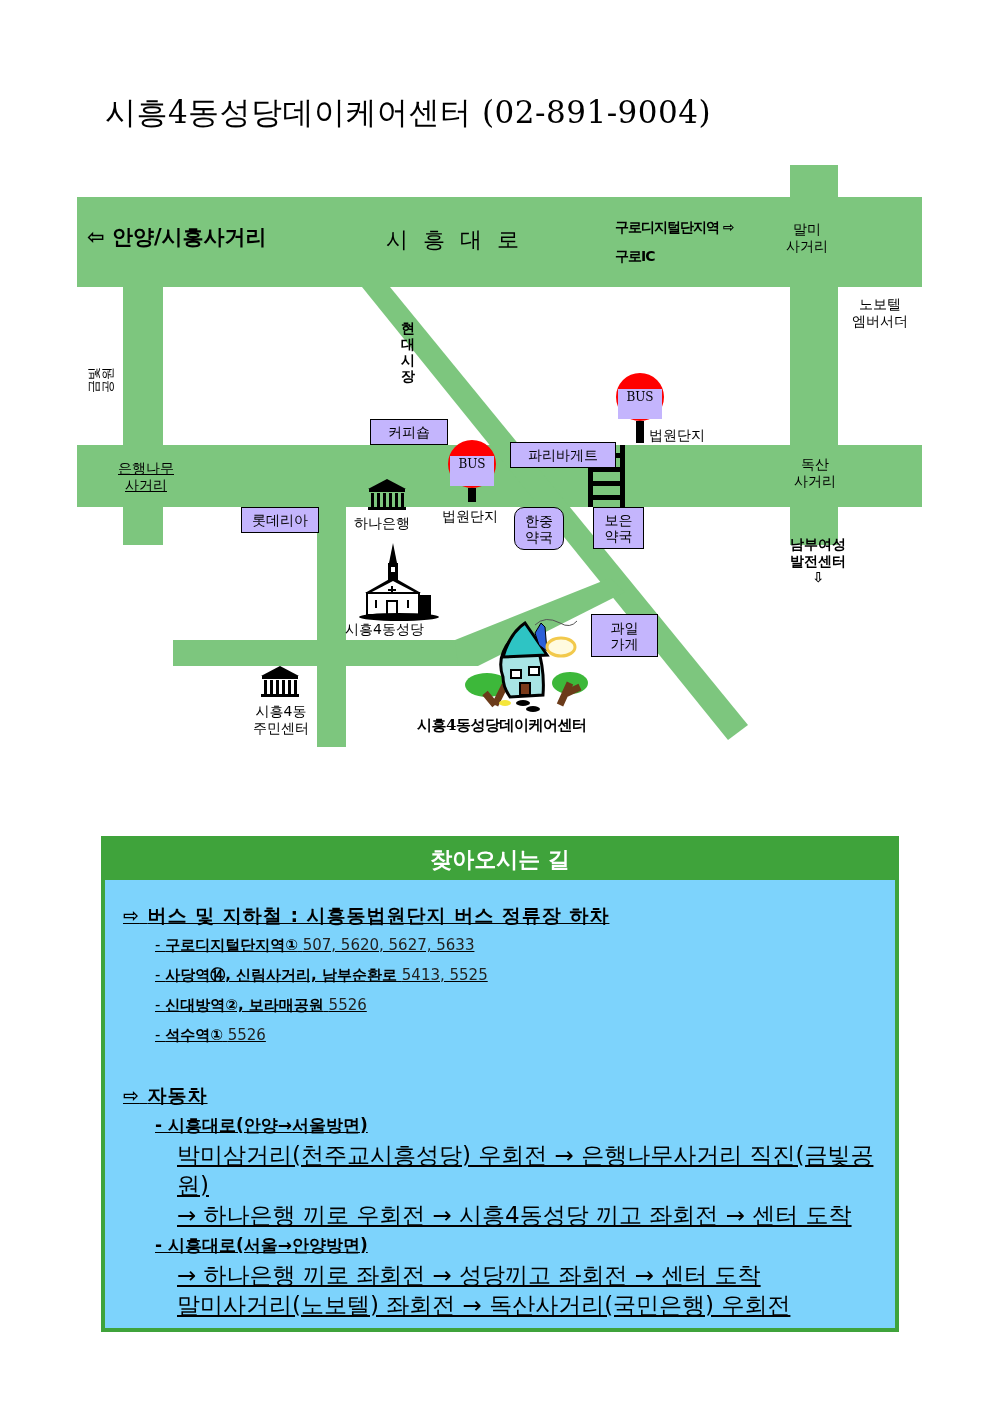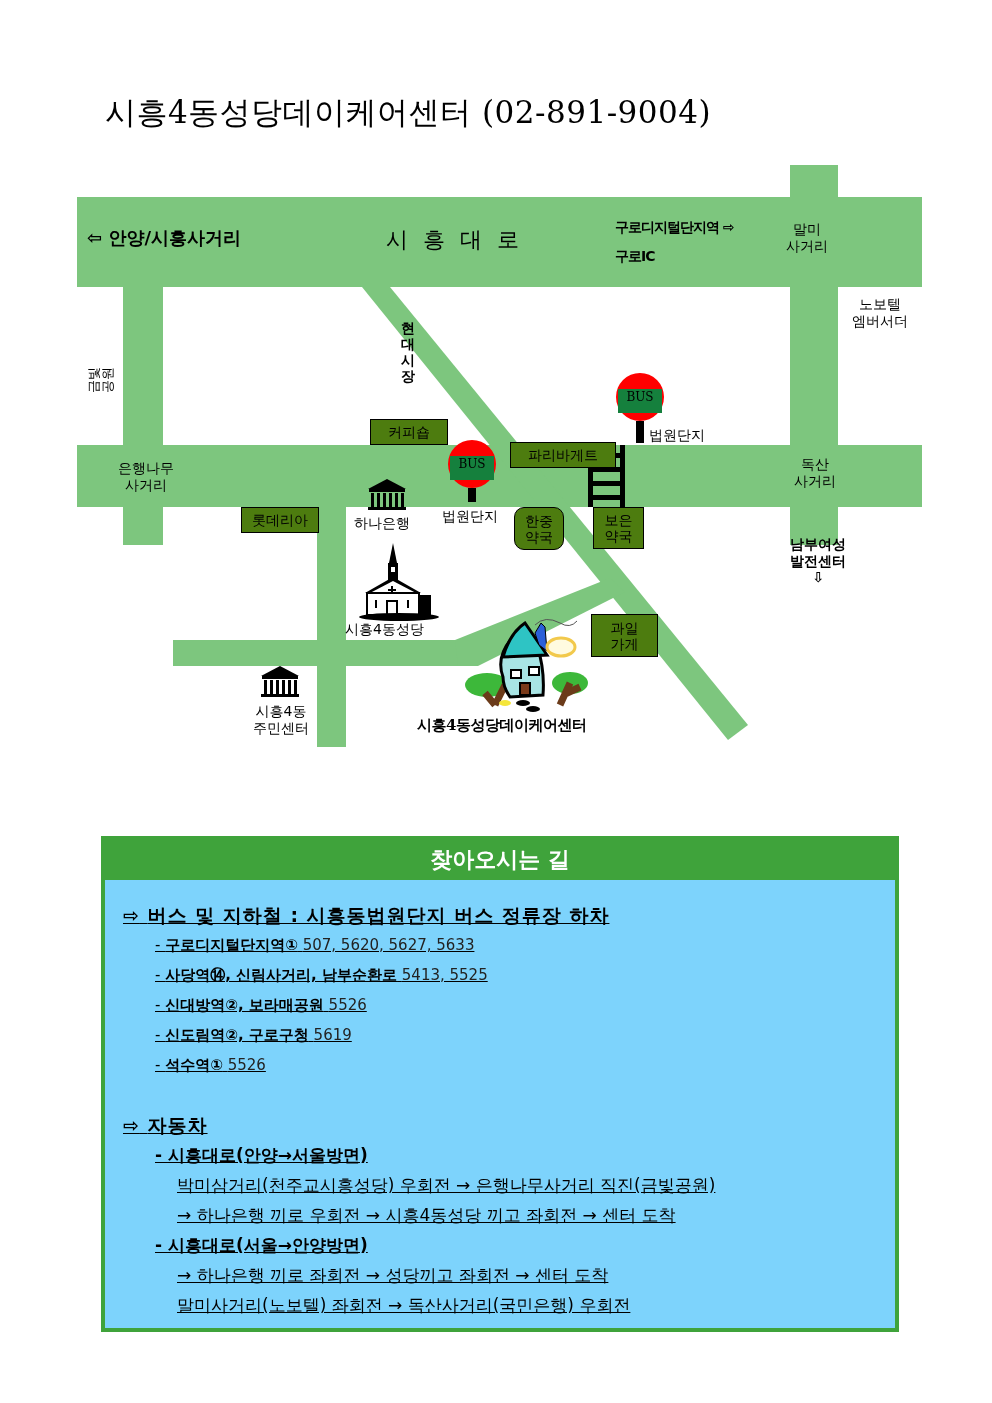--- a/index.html
+++ b/index.html
@@ -3,38 +3,38 @@
 <meta charset="utf-8">
 <style>
   html, body { margin:0; padding:0; background:#ffffff; }
   body { width:992px; height:1403px; position:relative; overflow:hidden;
          font-family:"DejaVu Sans", "Liberation Sans", sans-serif; color:#000; }
   .title { position:absolute; left:0; top:92px; width:816px; text-align:center;
            font-family:"DejaVu Serif", "Liberation Serif", serif; font-size:31px; letter-spacing:0.5px; }
   .map { position:absolute; left:0; top:0; width:992px; height:800px; }
   .lbl { position:absolute; font-size:14px; line-height:17px; text-align:center; white-space:nowrap; }
   .lbl.bold { font-weight:bold; }
-  .boxed { position:absolute; border:1px solid #000; background:#4d7c0f; font-size:14px; line-height:16px;
+  .boxed { position:absolute; border:1px solid #000; background:#c4b5fd; font-size:14px; line-height:16px;
            text-align:center; display:flex; align-items:center; justify-content:center; flex-direction:column; }
   .busstop { position:absolute; width:50px; }
   .busstop .sign { width:48px; height:48px; border-radius:50%; background:#ff0000; position:relative; }
-  .busstop .sign .band { position:absolute; left:2px; right:2px; top:16px; height:24px; background:#15803d;
+  .busstop .sign .band { position:absolute; left:2px; right:2px; top:16px; height:30px; background:#c4b5fd;
            font-family:"DejaVu Serif", "Liberation Serif", serif; font-size:12px; line-height:17px; text-align:center; }
   .busstop .pole { width:8px; height:14px; background:#000; margin-left:20px; }
   .directions { position:absolute; left:101px; top:836px; width:790px; height:488px;
                 border:4px solid #3fa33b; background:#7dd3fc; }
   .dir-header { height:40px; background:#3fa33b; color:#fff; font-size:22px; font-weight:bold;
                 text-align:center; line-height:40px; }
   .dir-body { padding:20px 0 0 18px;text-decoration:underline; }
   .sec-title { font-size:19px; font-weight:bold; line-height:30px; letter-spacing:1px; }
   .item { font-size:15px; line-height:30px; padding-left:32px; }
   .item .place { font-weight:bold; }
   .item .nums { font-family:"DejaVu Sans", "Liberation Sans", sans-serif; color:#222; }
   .sub { font-size:17px; line-height:30px; padding-left:32px; font-weight:bold; }
-  .route { font-size:17px; line-height:30px; padding-left:54px; }
+  .route { font-size:23px; line-height:30px; padding-left:54px; }
   .gap { height:30px; }
 </style>
 </head>
 <body>
 
 <div class="title">시흥4동성당데이케어센터 (02-891-9004)</div>
 
 <div class="map">
   <svg width="992" height="800" style="position:absolute;left:0;top:0">
     <g fill="#7dc67e">
@@ -117,21 +117,21 @@
       <rect x="64" y="52" width="10" height="8" fill="#fff" stroke="#000" stroke-width="2"></rect>
       <rect x="55" y="68" width="10" height="12" fill="#7a3a1a" stroke="#000" stroke-width="2"></rect>
       <ellipse cx="96" cy="32" rx="14" ry="9" fill="#fffbe0" stroke="#f2c94c" stroke-width="3"></ellipse>
       <ellipse cx="58" cy="88" rx="7" ry="3" fill="#000"></ellipse>
       <ellipse cx="68" cy="94" rx="7" ry="3" fill="#000"></ellipse>
       <ellipse cx="40" cy="88" rx="6" ry="3" fill="#f5e63a"></ellipse>
       <path d="M70,10 Q80,0 95,8 Q105,14 112,6" stroke="#555" stroke-width="1" fill="none"></path>
     </g>
   </svg>
 
-  <div class="lbl bold" style="left:87px;top:229px;font-size:18px;">
+  <div class="lbl bold" style="left:87px;top:229px;font-size:21px;">
     <span>⇦</span>
     <span>안양/시흥사거리</span>
   </div>
   <div class="lbl" style="left:386px;top:227px;font-size:22px;line-height:26px;letter-spacing:4px;">시 흥 대 로</div>
   <div class="lbl bold" style="left:615px;top:219px;font-size:14px;letter-spacing:-1px;">
     <span>구로디지털단지역</span>
     <span>⇨</span>
   </div>
   <div class="lbl bold" style="left:615px;top:248px;font-size:14px;letter-spacing:-1px;">구로IC</div>
 
@@ -149,21 +149,21 @@
     <div>대</div>
     <div>시</div>
     <div>장</div>
   </div>
 
   <div class="lbl" style="left:87px;top:362px;transform:rotate(-90deg);transform-origin:left top;top:400px;width:40px;font-size:13px;line-height:14px;">
     <div>금빛</div>
     <div>공원</div>
   </div>
 
-  <div class="lbl" style="left:108px;top:460px;width:76px;">
+  <div class="lbl" style="left:108px;top:460px;width:76px;text-decoration:underline;">
     <div>은행나무</div>
     <div>사거리</div>
   </div>
   <div class="lbl" style="left:787px;top:456px;width:56px;">
     <div>독산</div>
     <div>사거리</div>
   </div>
   <div class="lbl bold" style="left:783px;top:536px;width:70px;">
     <div>남부여성</div>
     <div>발전센터</div>
@@ -214,21 +214,20 @@
 <div class="directions">
   <div class="dir-header">찾아오시는 길</div>
   <div class="dir-body">
     <div class="sec-title">
       <span>⇨</span>
       <span>버스 및 지하철 : 시흥동법원단지 버스 정류장 하차</span>
     </div>
     <div class="item">- <span class="place">구로디지털단지역①</span> <span class="nums">507, 5620, 5627, 5633</span></div>
     <div class="item">- <span class="place">사당역⑭, 신림사거리, 남부순환로</span> <span class="nums">5413, 5525</span></div>
     <div class="item">- <span class="place">신대방역②, 보라매공원</span> <span class="nums">5526</span></div>
-    <div class="item">- <span class="place">신도림역②, 구로구청</span> <span class="nums">5619</span></div>
     <div class="item">- <span class="place">석수역①</span> <span class="nums">5526</span></div>
     <div class="gap"></div>
     <div class="sec-title">
       <span>⇨</span>
       <span>자동차</span>
     </div>
     <div class="sub">- <span>시흥대로(안양→서울방면)</span></div>
     <div class="route">박미삼거리(천주교시흥성당) 우회전 → 은행나무사거리 직진(금빛공원)</div>
     <div class="route">→ 하나은행 끼로 우회전 → 시흥4동성당 끼고 좌회전 → 센터 도착</div>
     <div class="sub">- <span>시흥대로(서울→안양방면)</span></div>

